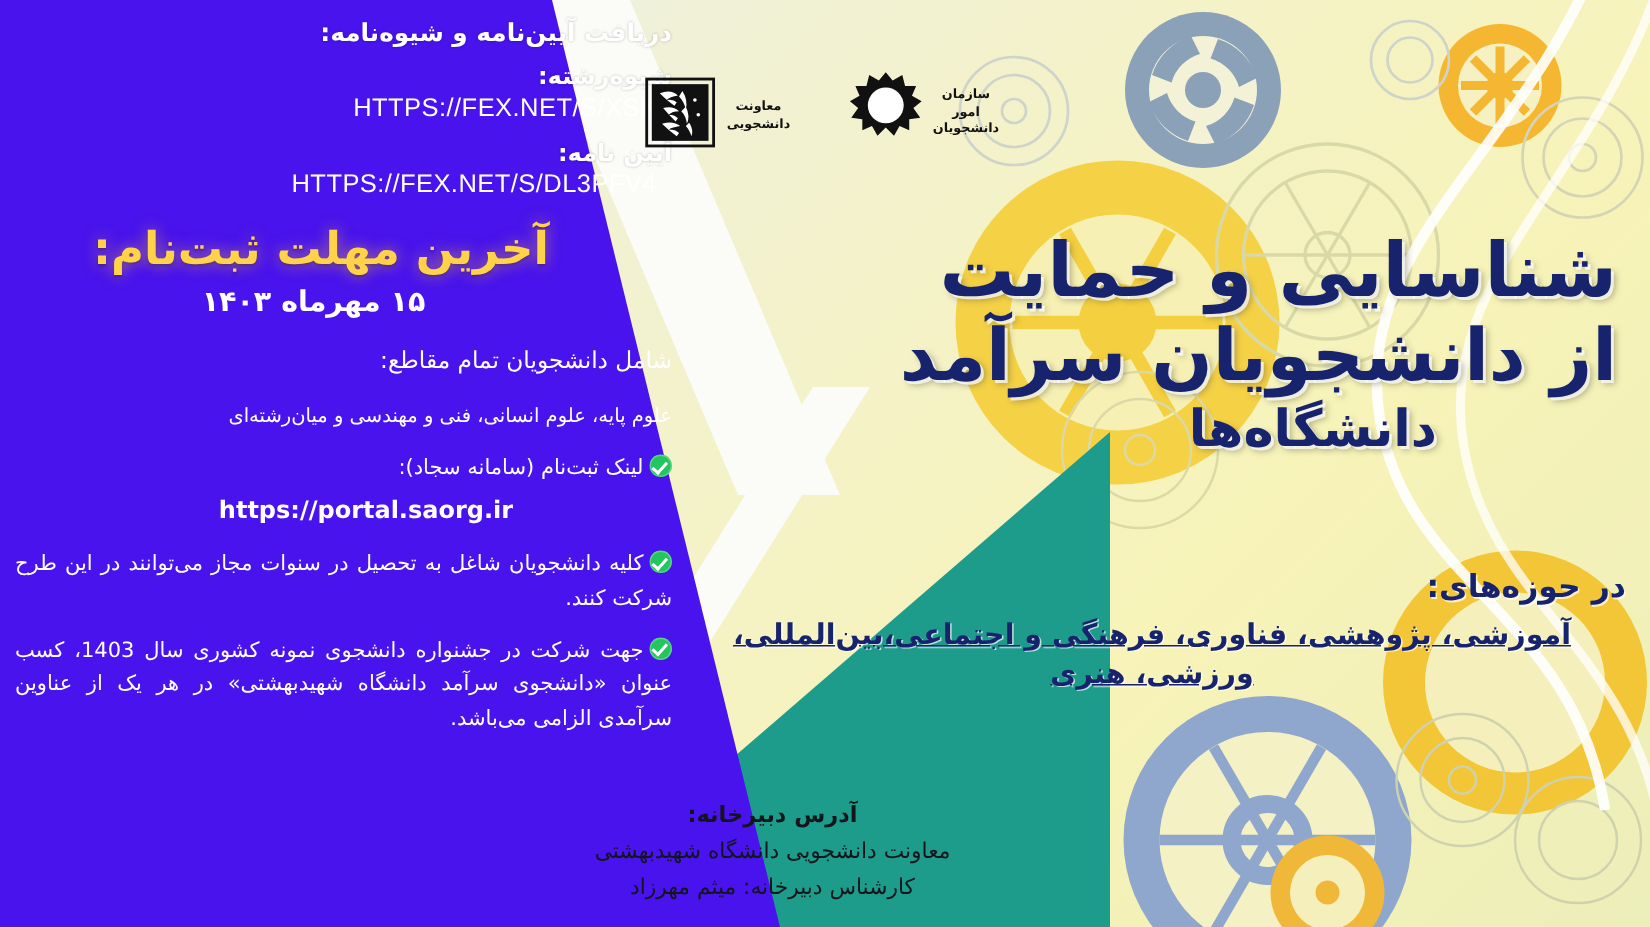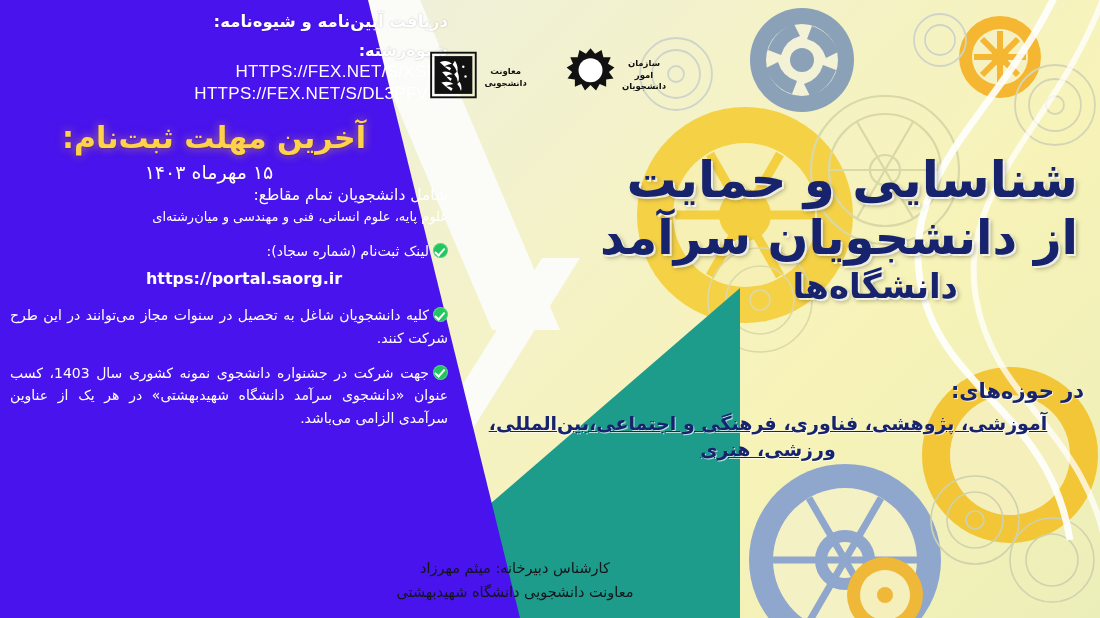--- a/index.html
+++ b/index.html
@@ -71,27 +71,27 @@
     padding-left:40px;
   }
   .url.u2{padding-left:0;padding-right:10px;}
 
   .deadline{
     font-weight:bold;font-size:30px;color:#ffd24a;
     text-align:center;margin:16px 30px 0 0;
     text-shadow:0 0 10px rgba(255,200,40,.55),0 1px 2px rgba(0,0,0,.3);
   }
   .deadline-date{
-    font-weight:normal;font-size:19px;color:#ffffff;
+    font-weight:bold;font-size:19px;color:#ffffff;
     text-align:center;margin:6px 40px 0 0;
   }
 
   .sect{
     font-size:15.5px;color:#ffffff;text-align:right;
-    margin:0 0 0 0;line-height:1.55;
+    margin:16px 0 0 0;line-height:1.55;
   }
   .sect.small{font-size:13px;}
 
   .bullet{
     display:block;margin:13px 0 0 0;text-align:justify;
     font-size:14px;line-height:1.6;color:#fff;
   }
   .bullet .ck{
     display:inline-block;width:15px;height:15px;border-radius:50%;
     background:#22c55e;position:relative;vertical-align:-2px;
@@ -270,46 +270,48 @@
 
   <div class="purple-body"></div>
 
   <div class="purple-content">
     <div class="pc-inner">
       <div class="hdr-line">دریافت آیین‌نامه و شیوه‌نامه:</div>
 
       <div class="lbl">شیوه‌رشته:</div>
       <div class="url">HTTPS://FEX.NET/S/XSK1</div>
 
+      <div class="lbl">آیین نامه:</div>
       <div class="url u2">HTTPS://FEX.NET/S/DL3PFV4</div>
 
       <div class="deadline">آخرین مهلت ثبت‌نام:</div>
       <div class="deadline-date">۱۵ مهرماه ۱۴۰۳</div>
 
       <div class="sect">شامل دانشجویان تمام مقاطع:</div>
       <div class="sect small">علوم پایه، علوم انسانی، فنی و مهندسی و میان‌رشته‌ای</div>
 
       <div class="bullet">
-        <span class="ck"></span><span>لینک ثبت‌نام (شماره سجاد):</span>
+        <span class="ck"></span><span>لینک ثبت‌نام (سامانه سجاد):</span>
         <span class="link-url">https://portal.saorg.ir</span>
       </div>
 
       <div class="bullet">
         <span class="ck"></span><span>کلیه دانشجویان شاغل به تحصیل در سنوات مجاز می‌توانند در این طرح شرکت کنند.</span>
       </div>
 
       <div class="bullet">
         <span class="ck"></span><span>جهت شرکت در جشنواره دانشجوی نمونه کشوری سال 1403، کسب عنوان «دانشجوی سرآمد دانشگاه شهیدبهشتی» در هر یک از عناوین سرآمدی الزامی می‌باشد.</span>
       </div>
     </div>
   </div>
 
   <div class="teal-content">
+    <div class="teal-title">آدرس دبیرخانه:</div>
+    <div>معاونت دانشجویی دانشگاه شهید‌بهشتی</div>
     <div>کارشناس دبیرخانه: میثم مهرزاد</div>
-    <div>معاونت دانشجویی دانشگاه شهید‌بهشتی</div>
   </div>
 
   <div class="logos">
     <div class="logo-block">
       <svg width="62" height="62" viewBox="0 0 62 62">
         <rect x="1.5" y="1.5" width="59" height="59" fill="none" stroke="#111" stroke-width="2.5"></rect>
         <rect x="6" y="6" width="50" height="50" fill="#111"></rect>
         <g fill="#fff">
           <path d="M13 14 q10 -4 16 2 q-7 1 -10 4 q6 -1 9 2 l-2 3 q-6 -4 -13 -11z"></path>
           <path d="M33 12 q5 8 3 16 q-2 -7 -6 -11z"></path>

